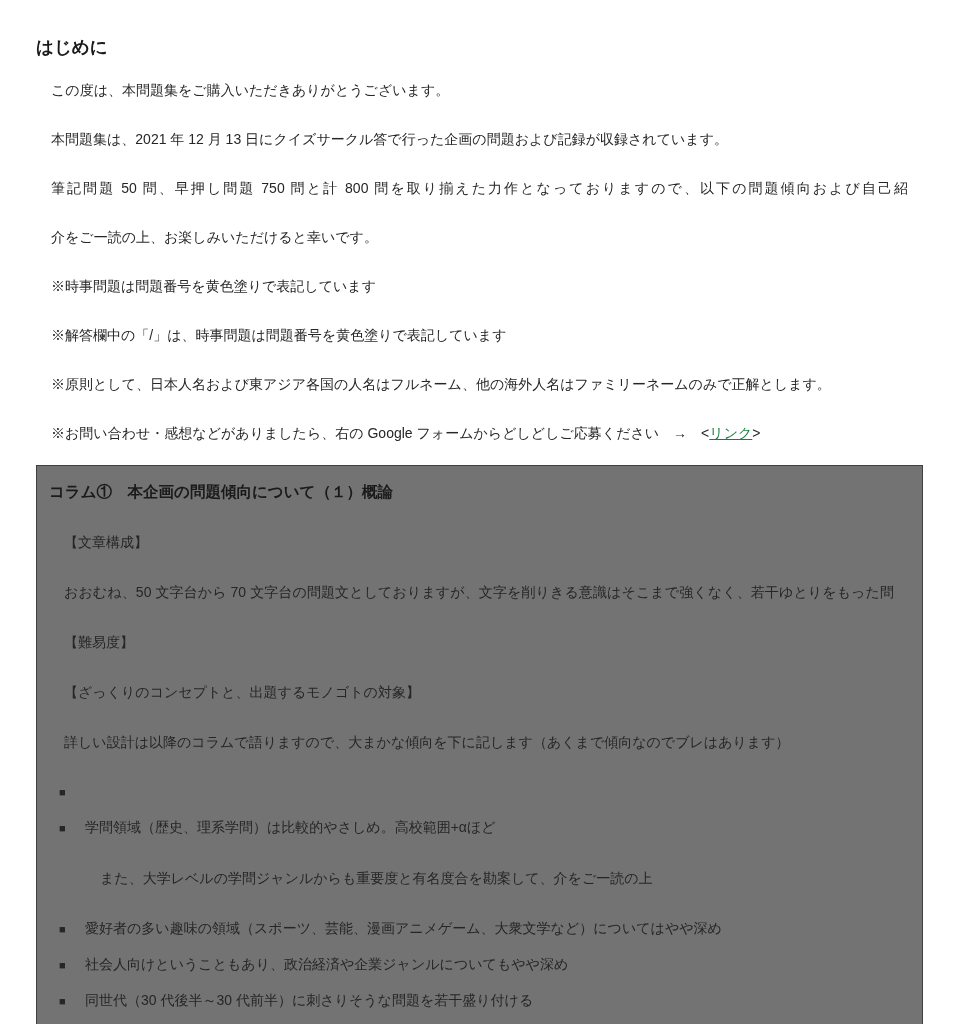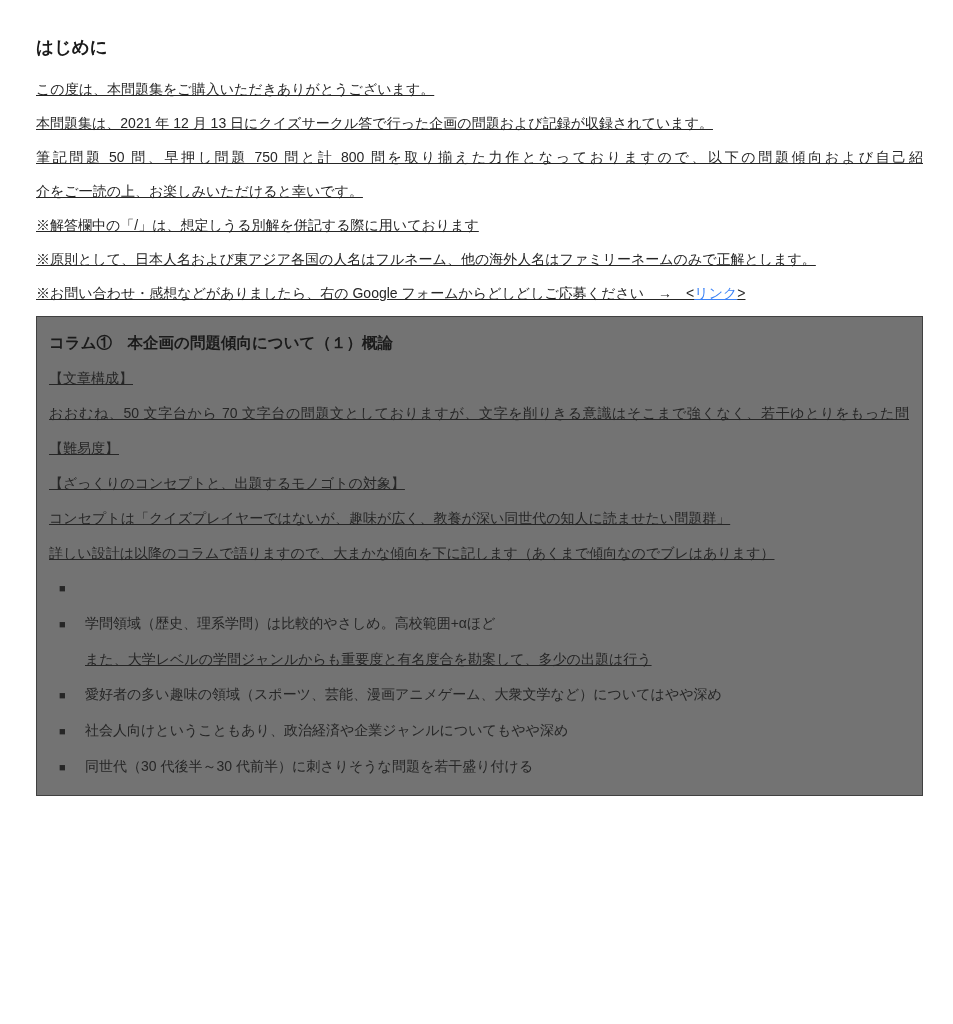--- a/index.html
+++ b/index.html
@@ -18,31 +18,30 @@
     padding: 36px 30px 0 36px;
   }
   .doc-title {
     font-size: 17.5px;
     font-weight: bold;
     color: #1a1a1a;
     margin: 0 0 14px 0;
     line-height: 22px;
   }
   .line {
-    margin: 0;
+    margin: 15px;
     font-size: 14px;
     line-height: 34px;
-    text-decoration: underline;
   }
   .fill {
     text-align: justify;
     text-align-last: justify;
   }
   .link {
-    color: #3b82f6;
+    color: #15803d;
     text-decoration: underline;
     cursor: pointer;
   }
   .column-box {
     margin-top: 6px;
     border: 1px solid #404040;
     padding: 8px 13px 10px 12px;
     background: #737373;
   }
   .box-heading {
@@ -74,44 +73,44 @@
 <body>
 
 <div class="page">
 
   <h1 class="doc-title">はじめに</h1>
 
   <p class="line">この度は、本問題集をご購入いただきありがとうございます。</p>
   <p class="line">本問題集は、2021 年 12 月 13 日にクイズサークル答で行った企画の問題および記録が収録されています。</p>
   <p class="line fill">筆記問題 50 問、早押し問題 750 問と計 800 問を取り揃えた力作となっておりますので、以下の問題傾向および自己紹</p>
   <p class="line">介をご一読の上、お楽しみいただけると幸いです。</p>
-  <p class="line">※解答欄中の「/」は、想定しうる別解を併記する際に用いております</p>
+  <p class="line">※時事問題は問題番号を黄色塗りで表記しています</p>
+  <p class="line">※解答欄中の「/」は、時事問題は問題番号を黄色塗りで表記しています</p>
   <p class="line">※原則として、日本人名および東アジア各国の人名はフルネーム、他の海外人名はファミリーネームのみで正解とします。</p>
 
   <p class="line"><span>※お問い合わせ・感想などがありましたら、右の Google フォームからどしどしご応募ください　→　&lt;</span><a class="link" href="#">リンク</a><span>&gt;</span></p>
 
   <div class="column-box">
     <div class="box-heading">コラム①　本企画の問題傾向について（１）概論</div>
 
     <p class="line">【文章構成】</p>
     <p class="line fill">おおむね、50 文字台から 70 文字台の問題文としておりますが、文字を削りきる意識はそこまで強くなく、若干ゆとりをもった問</p>
     <p class="line">【難易度】</p>
     <p class="line">【ざっくりのコンセプトと、出題するモノゴトの対象】</p>
-    <p class="line">コンセプトは「クイズプレイヤーではないが、趣味が広く、教養が深い同世代の知人に読ませたい問題群」</p>
     <p class="line">詳しい設計は以降のコラムで語りますので、大まかな傾向を下に記します（あくまで傾向なのでブレはあります）</p>
 
     <div class="bullet-row">
       <span class="bullet">■</span>
     </div>
 
     <div class="bullet-row">
       <span class="bullet">■</span>
       <span>学問領域（歴史、理系学問）は比較的やさしめ。高校範囲+αほど</span>
     </div>
-    <p class="line sub">また、大学レベルの学問ジャンルからも重要度と有名度合を勘案して、多少の出題は行う</p>
+    <p class="line sub">また、大学レベルの学問ジャンルからも重要度と有名度合を勘案して、介をご一読の上</p>
 
     <div class="bullet-row">
       <span class="bullet">■</span>
       <span>愛好者の多い趣味の領域（スポーツ、芸能、漫画アニメゲーム、大衆文学など）についてはやや深め</span>
     </div>
 
     <div class="bullet-row">
       <span class="bullet">■</span>
       <span>社会人向けということもあり、政治経済や企業ジャンルについてもやや深め</span>
     </div>

